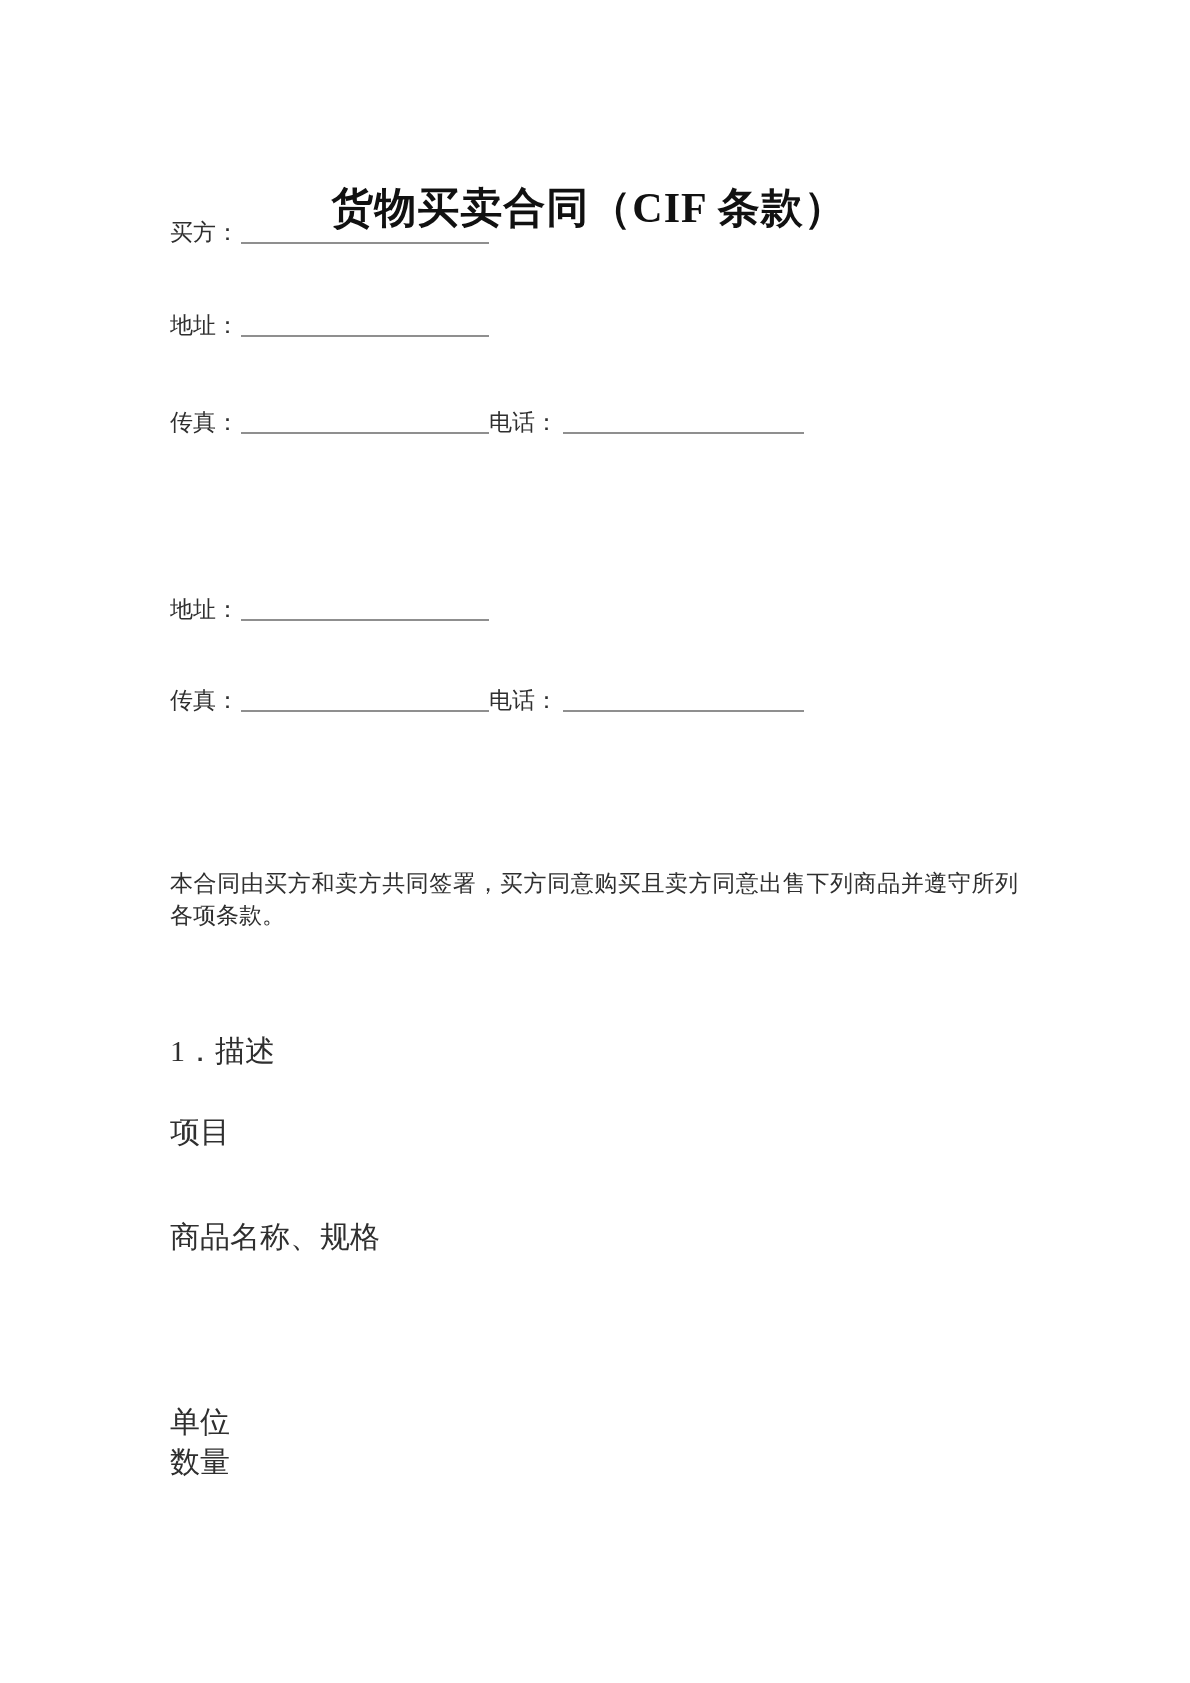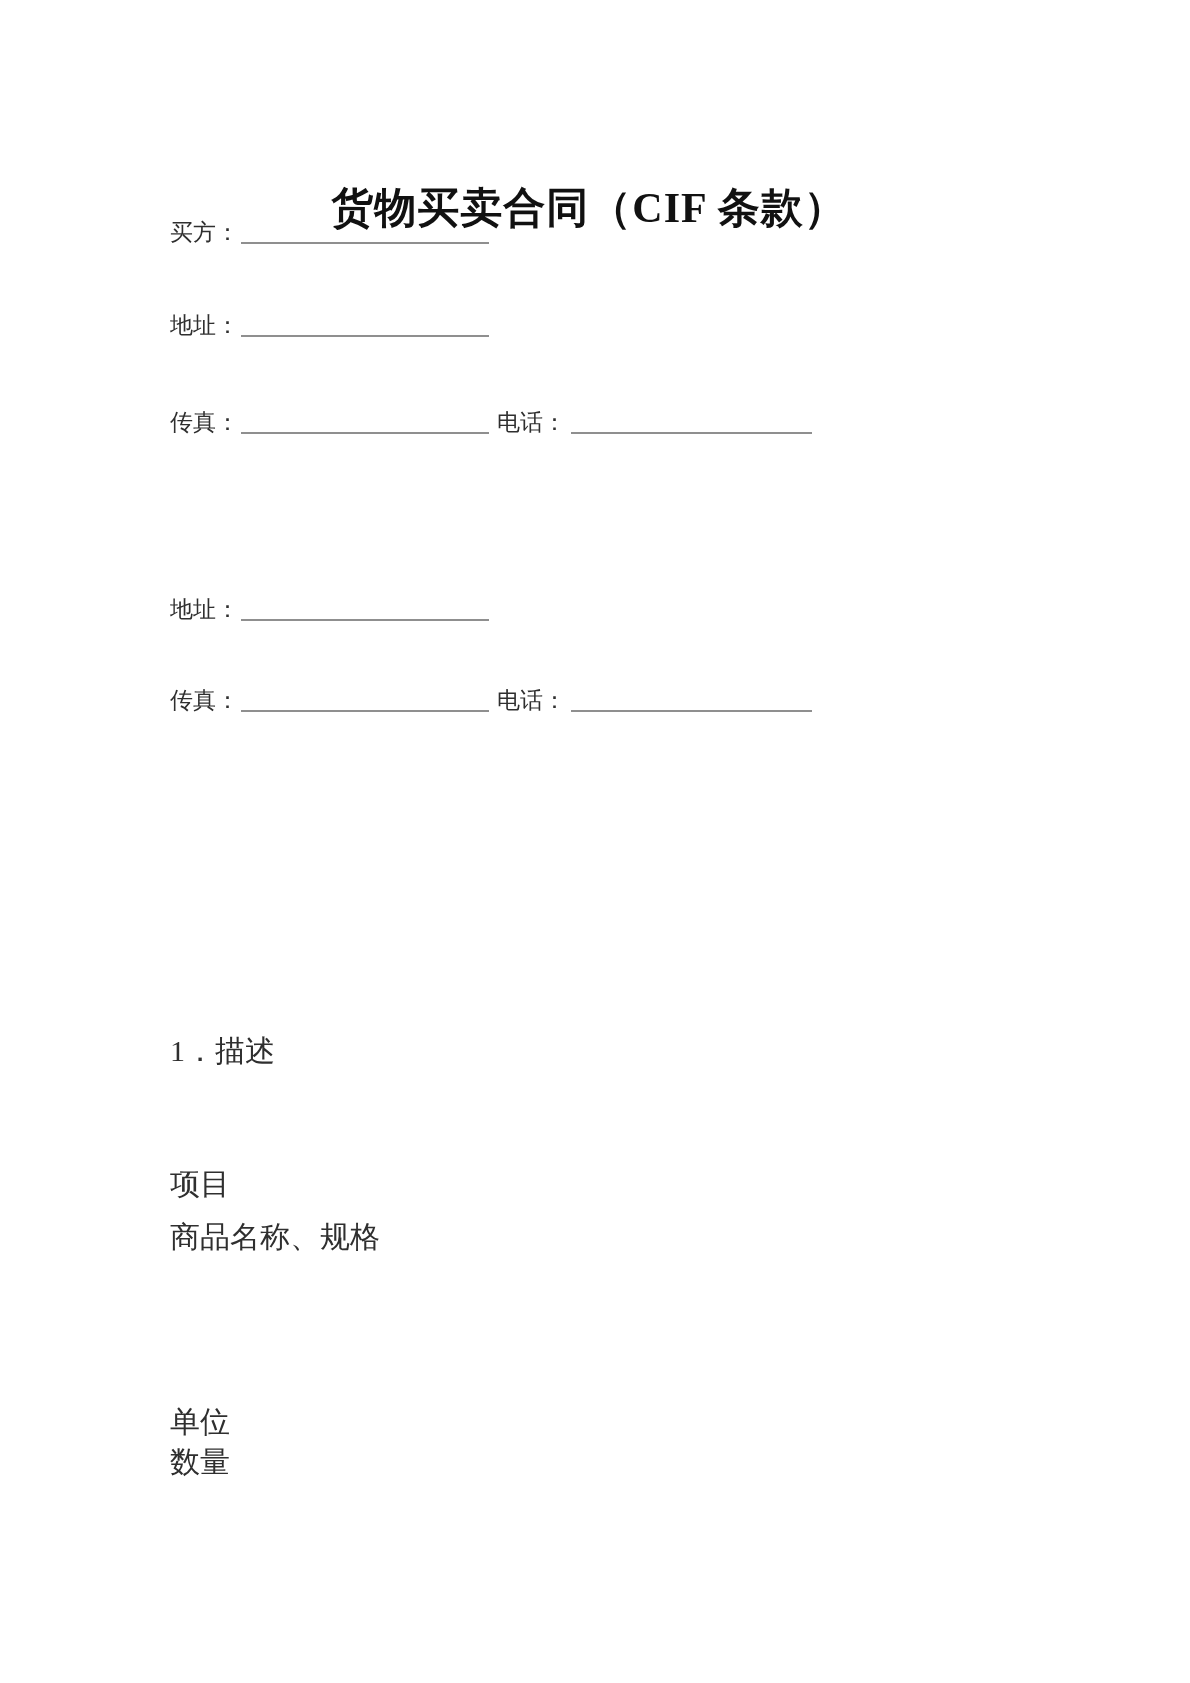--- a/index.html
+++ b/index.html
@@ -47,41 +47,41 @@
     color: #2f2f2f;
   }
   .blank-line {
     display: inline-block;
     height: 4px;
     border-bottom: 2px solid #8f8f8f;
     vertical-align: -4px;
   }
   .blank-a { width: 248px; margin-left: 2px; }
   .blank-b { width: 241px; margin-left: 5px; }
-  .second-field { margin-left: 8px; }
+  .second-field { }
   .intro-paragraph {
     position: absolute;
     left: 170px;
     top: 845px;
     width: 848px;
     font-size: 23px;
     line-height: 32px;
     text-align: justify;
     color: #2f2f2f;
   }
   .list-line {
     position: absolute;
     left: 170px;
     font-size: 30px;
     line-height: 28px;
     white-space: nowrap;
     color: #2f2f2f;
   }
   .line-heading { top: 1037px; }
-  .line-item-0  { top: 1170px; text-align: center; }
+  .line-item-0  { top: 1118px; text-align: center; }
   .line-item-1  { top: 1223px; }
   .line-item-2  { top: 1408px; }
   .line-item-3  { top: 1448px; }
 </style>
 </head>
 <body>
 
 <div id="page">
 
   <h1 class="doc-title">货物买卖合同（CIF 条款）</h1>
@@ -100,20 +100,21 @@
 
 
   <div class="form-row row-5">
     <span class="field-label">地址：</span><span class="blank-line blank-a"></span>
   </div>
 
   <div class="form-row row-6">
     <span class="field-label">传真：</span><span class="blank-line blank-a"></span><span class="field-label second-field">电话：</span><span class="blank-line blank-b"></span>
   </div>
 
+  <p class="intro-paragraph">本合同由买方和卖方共同签署，买方同意购买且卖方同意出售下列商品并遵守所列各项条款。</p>
 
   <div class="list-line line-heading">1．描述</div>
 
   <div class="list-line line-item-0">项目</div>
 
   <div class="list-line line-item-1">商品名称、规格</div>
 
   <div class="list-line line-item-2">单位</div>
 
   <div class="list-line line-item-3">数量</div>

